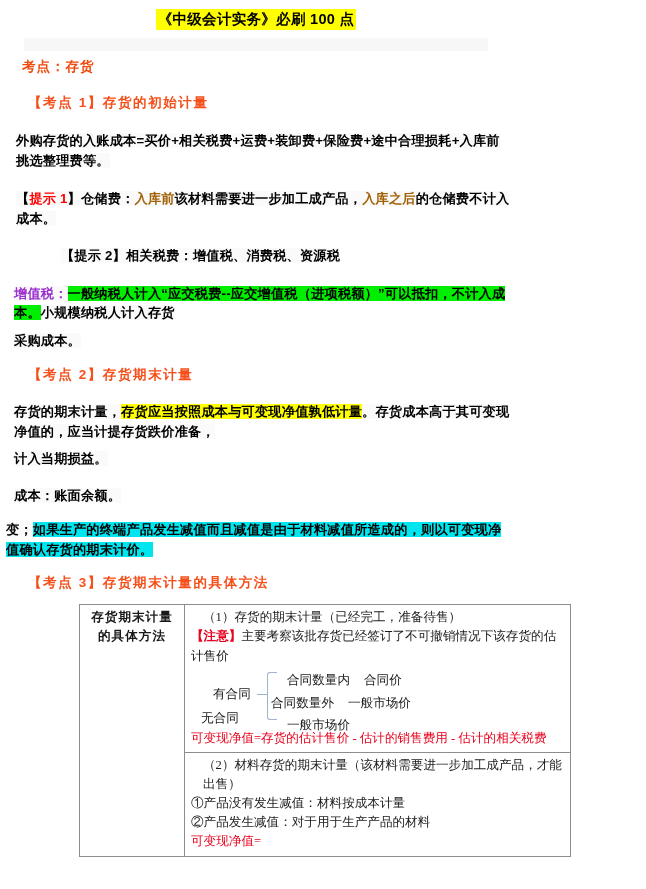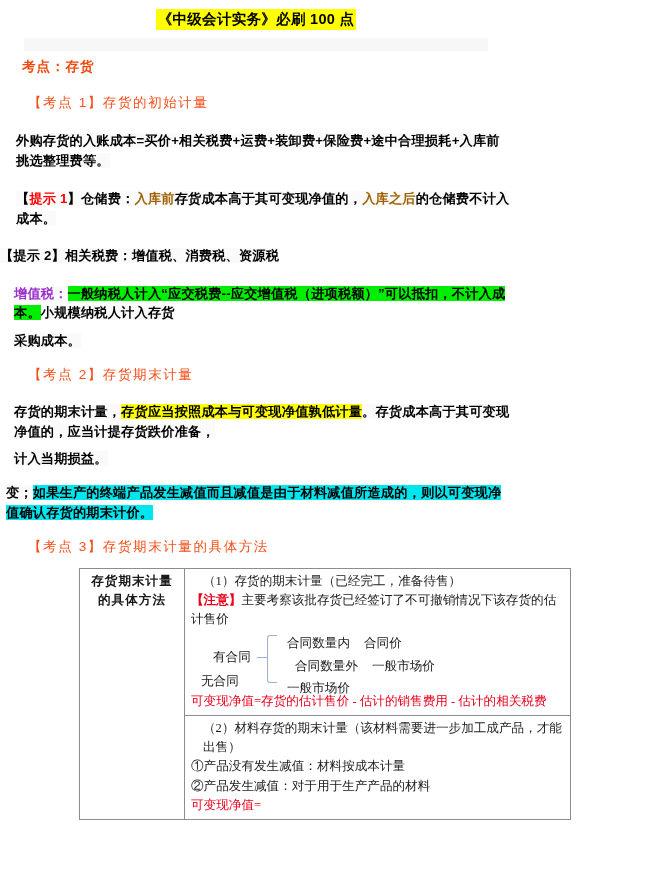--- a/index.html
+++ b/index.html
@@ -39,39 +39,39 @@
   
   .kaodian-top{
     color:#ef4a0e;
     font-weight:bold;
     font-size:13.5px;
     letter-spacing:1px;
     margin:7px 0 0 22px;
   }
   .kd-head{
     color:#f5501b;
-    font-weight:normal;
+    font-weight:bold;
     font-size:13.5px;
     letter-spacing:1.6px;
     margin-left:14px;
   }
 
   
   .hl-y{background:#ffff00;}
   .hl-g{background:#00ee00;}
   .hl-c{background:#00e5ee;}
   .c-red{color:#ff0000;}
   .c-blue{color:#a16207;}
   .c-purple{color:#9b30d0;}
 
   
   .b1{margin-top:18px;padding-left:14px;}
   .b2{margin-top:19px;padding-left:16px;}
   .b3{margin-top:19px;padding-left:16px;}
-  .b4{margin-top:17px;padding-left:0;}
+  .b4{margin-top:17px;padding-left:24px;margin-left:37px;}
   .b5{margin-top:8px;padding-left:14px;}
   .b6{margin-top:18px;padding-left:14px;}
   .b7{margin-top:15px;padding-left:14px;}
   .b8{margin-top:18px;padding-left:14px;}
   .b9{margin-top:17px;padding-left:14px;}
   .b10{margin-top:18px;padding-left:16px;}
   .b11{margin-top:14px;padding-left:6px;}
 
   
   .tbl-wrap{margin:12px 0 0 79px;}
@@ -107,21 +107,21 @@
   .brace-block{position:relative;margin:1px 0 0 0;height:62px;}
   .bb-label{position:absolute;left:22px;top:18px;font-size:12.6px;}
   .bb-label2{position:absolute;left:10px;top:42px;font-size:12.6px;}
   .bb-bracket{
     position:absolute;left:76px;top:5px;width:9px;height:46px;
     border:1.6px solid #9fb4cc;border-right:none;
     border-top-left-radius:3px;border-bottom-left-radius:3px;
   }
   .bb-tick{position:absolute;left:66px;top:27px;width:10px;height:0;border-top:1.6px solid #9fb4cc;}
   .bb-r1{position:absolute;left:96px;top:4px;font-size:12.6px;}
-  .bb-r2{position:absolute;left:104px;top:27px;font-size:12.6px;}
+  .bb-r2{position:absolute;left:80px;top:27px;font-size:12.6px;}
   .bb-r3{position:absolute;left:96px;top:49px;font-size:12.6px;}
   .gap{display:inline-block;width:14px;}
 </style>
 </head>
 <body>
 
 <div class="page">
 
   <div class="title-wrap">
     <span class="title">《中级会计实务》必刷 100 点</span>
@@ -131,21 +131,21 @@
 
   <div class="kaodian-top">考点：存货</div>
 
   <div class="kd-head b1">【考点 1】存货的初始计量</div>
 
   <div class="b2">
     <span class="para">外购存货的入账成本=买价+相关税费+运费+装卸费+保险费+途中合理损耗+入库前挑选整理费等。</span>
   </div>
 
   <div class="b3">
-    <span class="para"><span>【</span><span class="c-red">提示 1</span><span>】</span><span>仓储费：</span><span class="c-blue">入库前</span><span>存货成本高于其可变现净值的，</span><span class="c-blue">入库之后</span><span>的仓储费不计入成本。</span></span>
+    <span class="para"><span>【</span><span class="c-red">提示 1</span><span>】</span><span>仓储费：</span><span class="c-blue">入库前</span><span>该材料需要进一步加工成产品，</span><span class="c-blue">入库之后</span><span>的仓储费不计入成本。</span></span>
   </div>
 
   <div class="b4">
     <span class="para">【提示 2】相关税费：增值税、消费税、资源税</span>
   </div>
 
   <div class="b6">
     <span class="para"><span class="c-purple">增值税：</span><span class="hl-g">一般纳税人计入“应交税费--应交增值税（进项税额）”可以抵扣，不计入成本。</span><span>小规模纳税人计入存货</span></span>
   </div>
   <div class="b5">
@@ -154,20 +154,23 @@
 
   <div class="kd-head b7">【考点 2】存货期末计量</div>
 
   <div class="b8">
     <span class="para"><span>存货的期末计量，</span><span class="hl-y">存货应当按照成本与可变现净值孰低计量</span><span>。存货成本高于其可变现净值的，应当计提存货跌价准备，</span></span>
   </div>
   <div class="b5">
     <span class="para">计入当期损益。</span>
   </div>
 
+  <div class="b9">
+    <span class="para">成本：账面余额。</span>
+  </div>
 
 
   <div class="b11">
     <span class="para"><span>变；</span><span class="hl-c">如果生产的终端产品发生减值而且减值是由于材料减值所造成的，则以可变现净值确认存货的期末计价。</span></span>
   </div>
 
   <div class="kd-head b7">【考点 3】存货期末计量的具体方法</div>
 
   <div class="tbl-wrap">
     <table class="kd">

